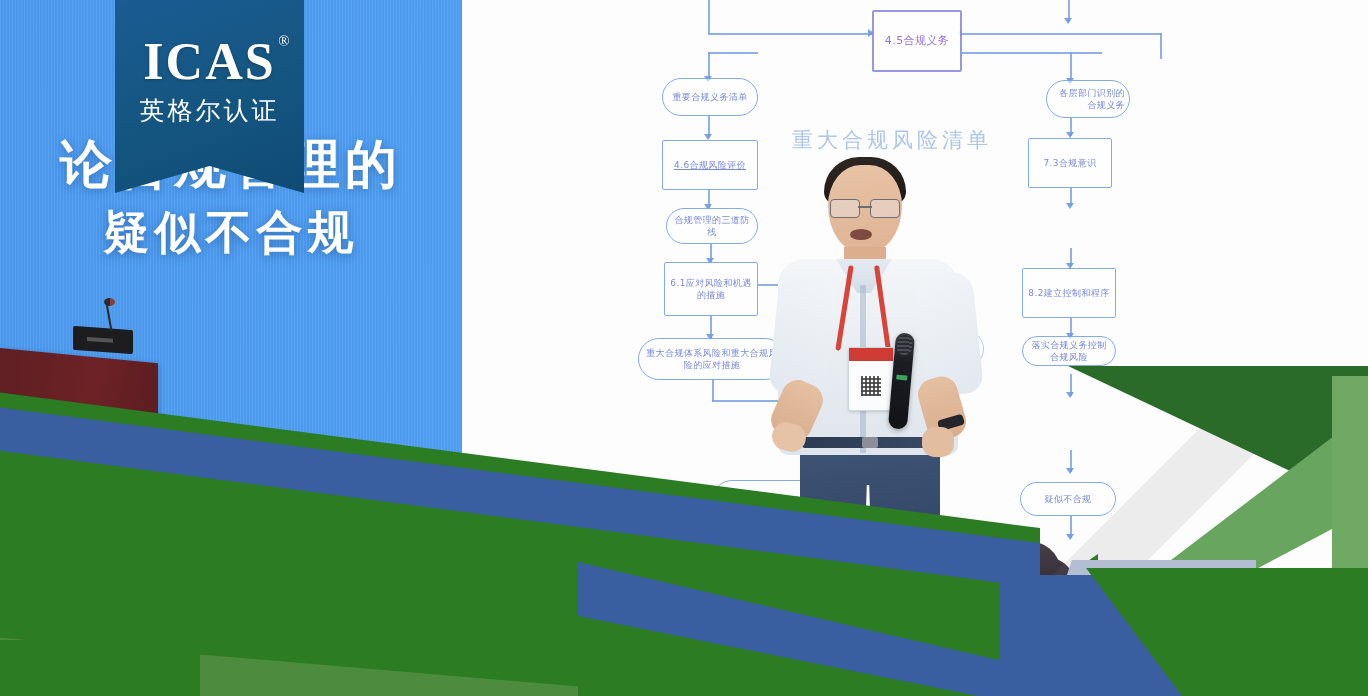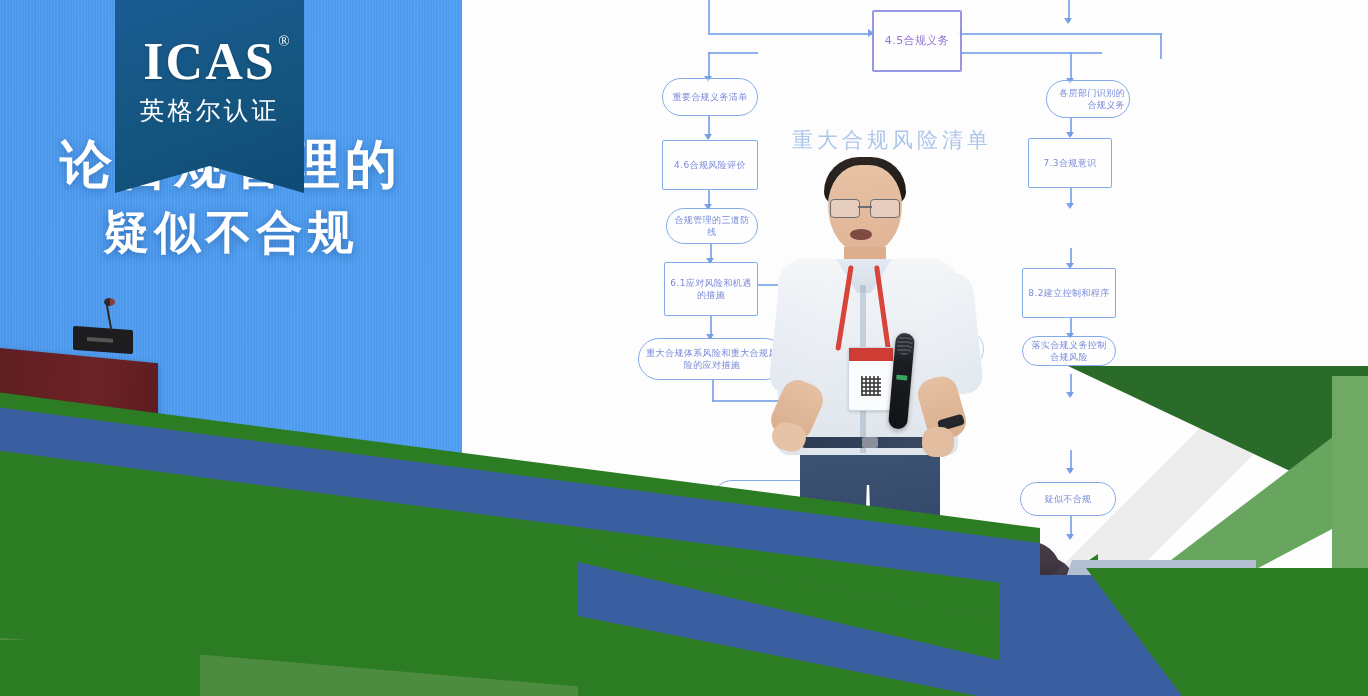--- a/index.html
+++ b/index.html
@@ -199,21 +199,21 @@
     <div class="ln h" style="left:500px;top:52px;width:140px;"></div>
     <div class="ln v" style="left:608px;top:52px;height:30px;"></div>
     <div class="arw" style="left:604px;top:78px;"></div>
 
     <div class="node rect strong" style="left:410px;top:10px;width:90px;height:62px;">4.5合规义务</div>
 
     <div class="node pill" style="left:200px;top:78px;width:96px;height:38px;">重要合规义务清单</div>
     <div class="ln v" style="left:246px;top:116px;height:22px;"></div>
     <div class="arw" style="left:242px;top:134px;"></div>
 
-    <div class="node rect" style="left:200px;top:140px;width:96px;height:50px;">4.6合规风险评价</div>
+    <div class="node rect" style="left:200px;top:140px;width:96px;height:50px;text-decoration:underline;">4.6合规风险评价</div>
     <div class="ln v" style="left:246px;top:190px;height:18px;"></div>
     <div class="arw" style="left:242px;top:204px;"></div>
 
     <div class="node pill" style="left:204px;top:208px;width:92px;height:36px;">合规管理的三道防线</div>
     <div class="ln v" style="left:248px;top:244px;height:18px;"></div>
     <div class="arw" style="left:244px;top:258px;"></div>
 
     <div class="node rect" style="left:202px;top:262px;width:94px;height:54px;">6.1应对风险和机遇的措施</div>
     <div class="ln h" style="left:296px;top:284px;width:54px;"></div>
     <div class="ln v" style="left:248px;top:316px;height:22px;"></div>

